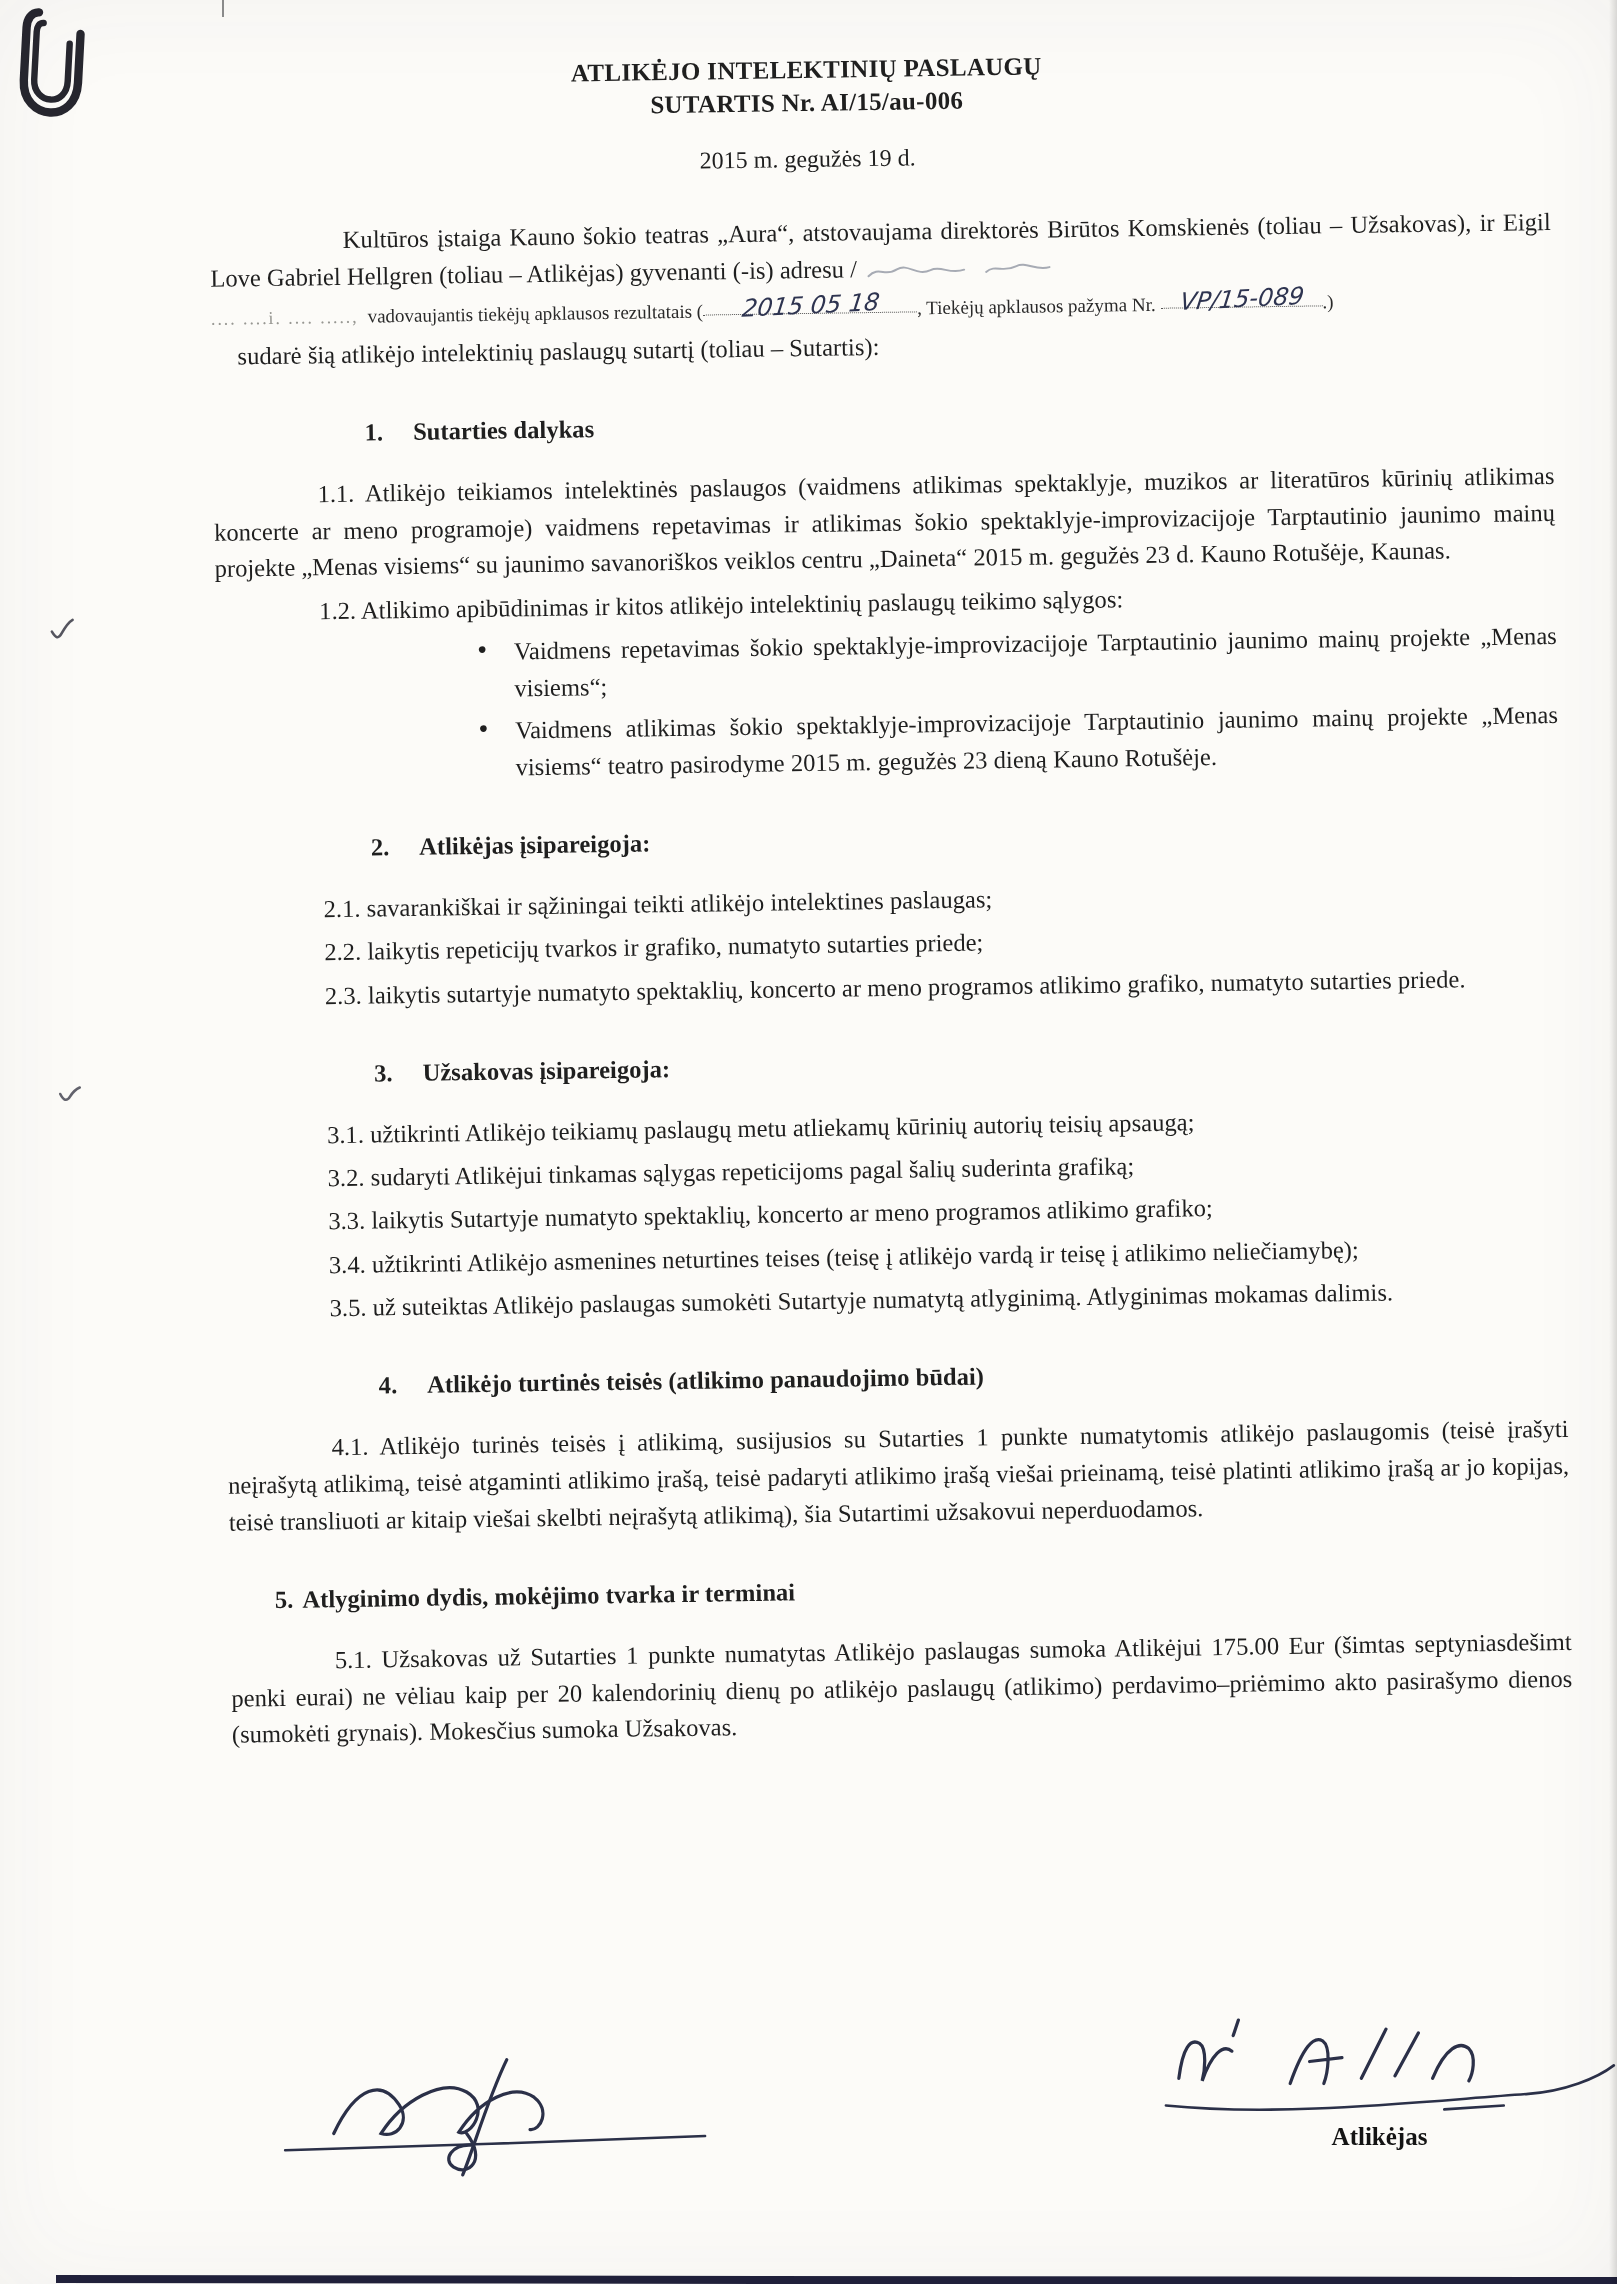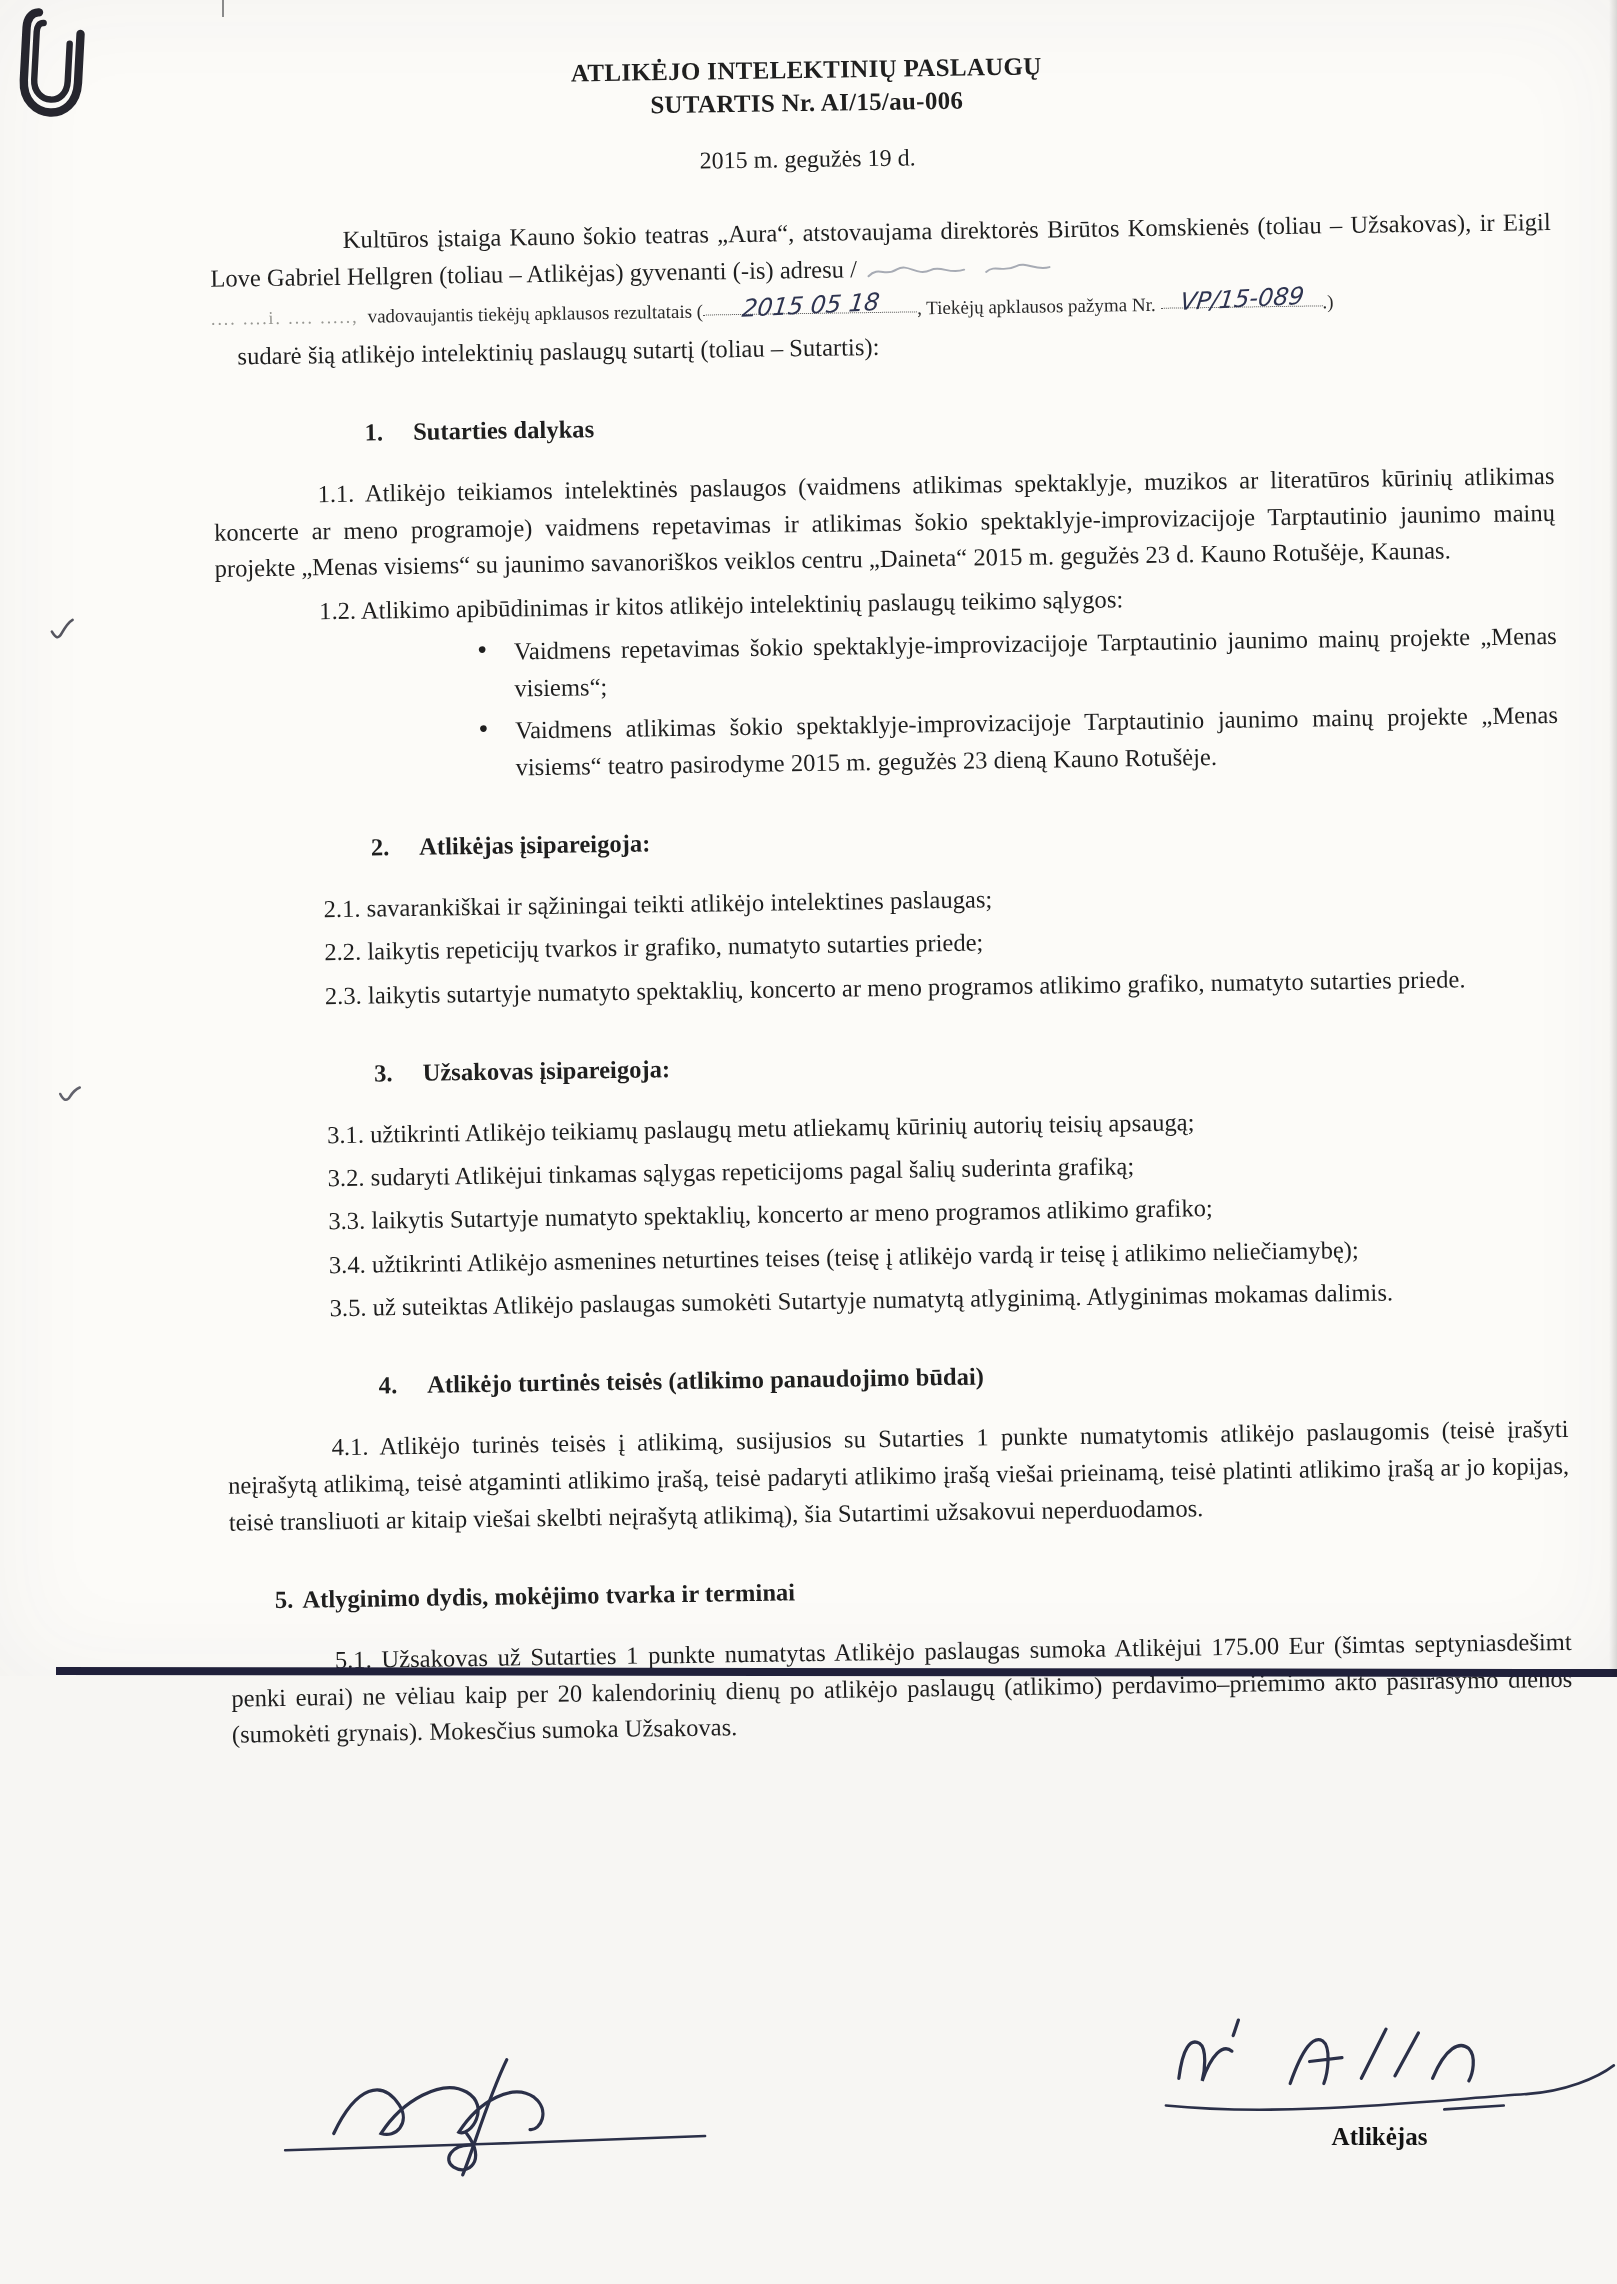--- a/index.html
+++ b/index.html
@@ -4,21 +4,21 @@
 <style>
   html, body {
     margin: 0; padding: 0;
     width: 1617px; height: 2284px;
     background: #f7f6f3;
     font-family: "Liberation Serif", "DejaVu Serif", serif;
     overflow: hidden;
   }
   .page {
     position: relative;
-    width: 1617px; height: 1676px;
+    width: 1617px; height: 2284px;
     background: #fcfbf8;
     box-shadow: inset 0 0 104px rgba(60,60,70,0.05);
     color: #1f1f1f;
   }
   .edge-right {
     position: absolute; right: 0; top: 0; bottom: 0; width: 7.8px;
     background: linear-gradient(to right, rgba(0,0,0,0), rgba(0,0,0,0.12));
   }
   .scan-tick { position: absolute; left: 222px; top: 0; width: 1.9px; height: 17px; background: #8a8a8a; }
   .scan-edge-bottom {

